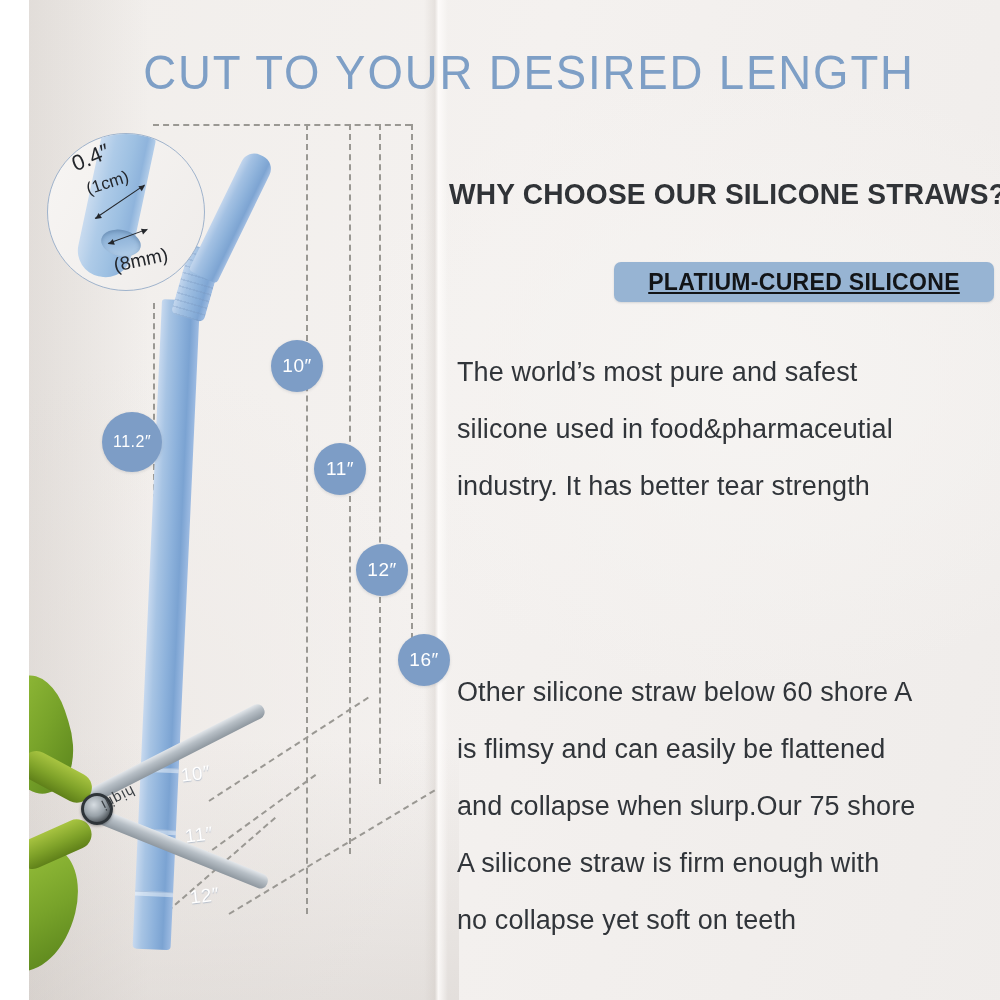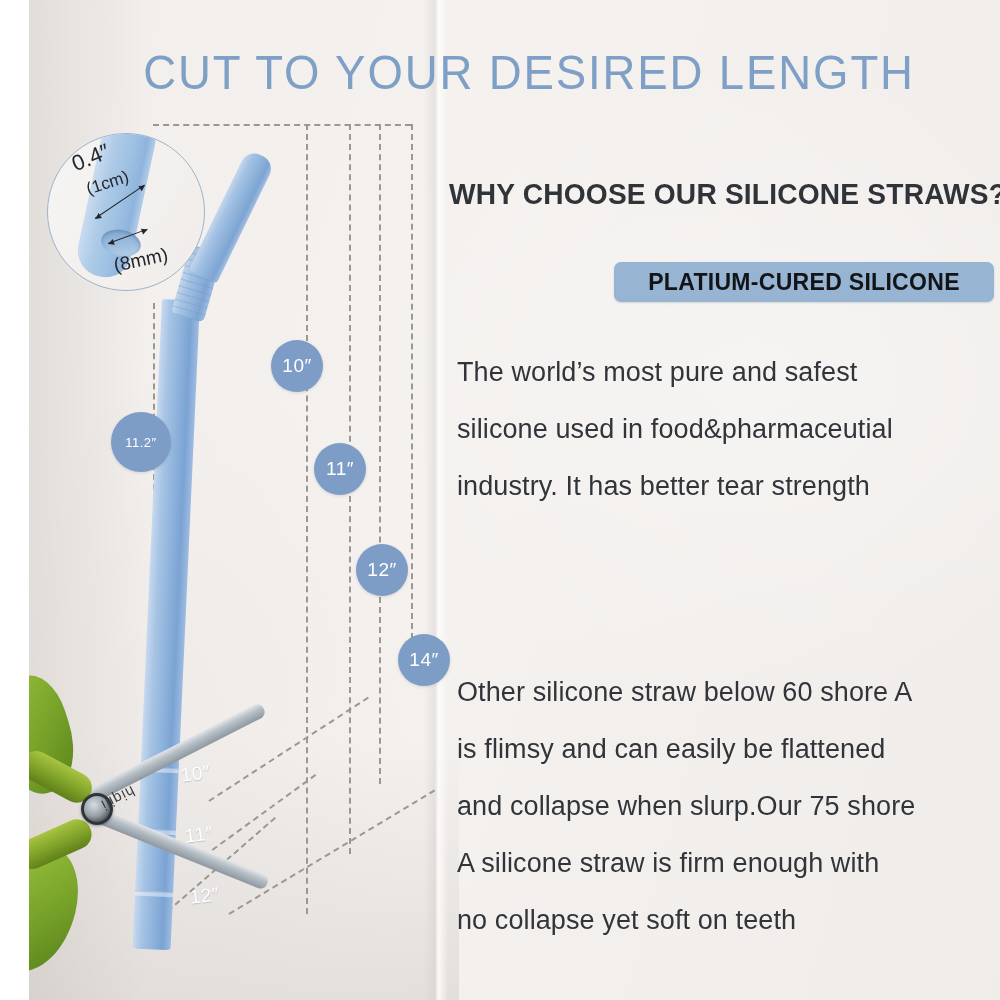--- a/index.html
+++ b/index.html
@@ -311,49 +311,49 @@
   <div class="inset-circle">
     <div class="inset-tube"></div>
     <div class="inset-bore"></div>
   </div>
   <div class="dim-label" style="left:44px; top:152px; font-size:22px; transform:rotate(-22deg); transform-origin:left center;">0.4″</div>
   <div class="dim-label" style="left:58px; top:180px; font-size:17px; transform:rotate(-18deg); transform-origin:left center;">(1cm)</div>
   <div class="dim-arrow" style="left:66px; top:218px; width:60px; transform:rotate(-34deg);"></div>
   <div class="dim-label" style="left:85px; top:255px; font-size:19px; transform:rotate(-12deg); transform-origin:left center;">(8mm)</div>
   <div class="dim-arrow" style="left:79px; top:243px; width:42px; transform:rotate(-20deg);"></div>
 
-  <div class="badge" style="left:82px; top:412px; width:60px; height:60px; font-size:13px;">
+  <div class="badge" style="left:73px; top:412px; width:60px; height:60px; font-size:16px;">
     <span>11.2″</span>
   </div>
   <div class="badge" style="left:242px; top:340px; width:52px; height:52px; font-size:19px;">
     <span>10″</span>
   </div>
   <div class="badge" style="left:285px; top:443px; width:52px; height:52px; font-size:19px;">
     <span>11″</span>
   </div>
   <div class="badge" style="left:327px; top:544px; width:52px; height:52px; font-size:19px;">
     <span>12″</span>
   </div>
   <div class="badge" style="left:369px; top:634px; width:52px; height:52px; font-size:19px;">
-    <span>14″</span>
+    <span>16″</span>
   </div>
 
   <div class="leaf" style="left:-30px; top:676px; width:72px; height:118px; border-radius:60% 40% 55% 45%; transform:rotate(-18deg);"></div>
   <div class="leaf" style="left:-34px; top:845px; width:80px; height:128px; border-radius:50% 50% 60% 40%; transform:rotate(14deg);"></div>
 
   <div class="sc-blade" style="left:60px; top:790px; width:196px; height:15px; transform:rotate(-27deg);"></div>
   <div class="sc-blade" style="left:62px; top:805px; width:190px; height:15px; transform:rotate(22deg);"></div>
   <div class="sc-handle" style="left:-6px; top:744px; width:76px; height:30px; transform:rotate(28deg);"></div>
   <div class="sc-handle" style="left:-10px; top:845px; width:78px; height:30px; transform:rotate(-24deg);"></div>
   <div class="sc-pivot" style="left:52px; top:793px;"></div>
   <div class="sc-brand" style="left:105px; top:782px; transform:rotate(153deg);">hiqili</div>
 
   <div class="headline">WHY CHOOSE OUR SILICONE STRAWS?</div>
 
-  <div class="pill" style="left:585px; top:262px; width:380px; height:40px;">
+  <div class="pill" style="left:585px; top:262px; width:380px; height:40px;text-decoration:underline;">
     <span>PLATIUM-CURED SILICONE</span>
   </div>
 
   <div class="para" style="left:428px; top:344px; width:570px;">The world’s most pure and safest
 silicone used in food&amp;pharmaceutial
 industry. It has better tear strength</div>
 
 
   <div class="para" style="left:428px; top:664px; width:575px;">Other silicone straw below 60 shore A
 is flimsy and can easily be flattened

